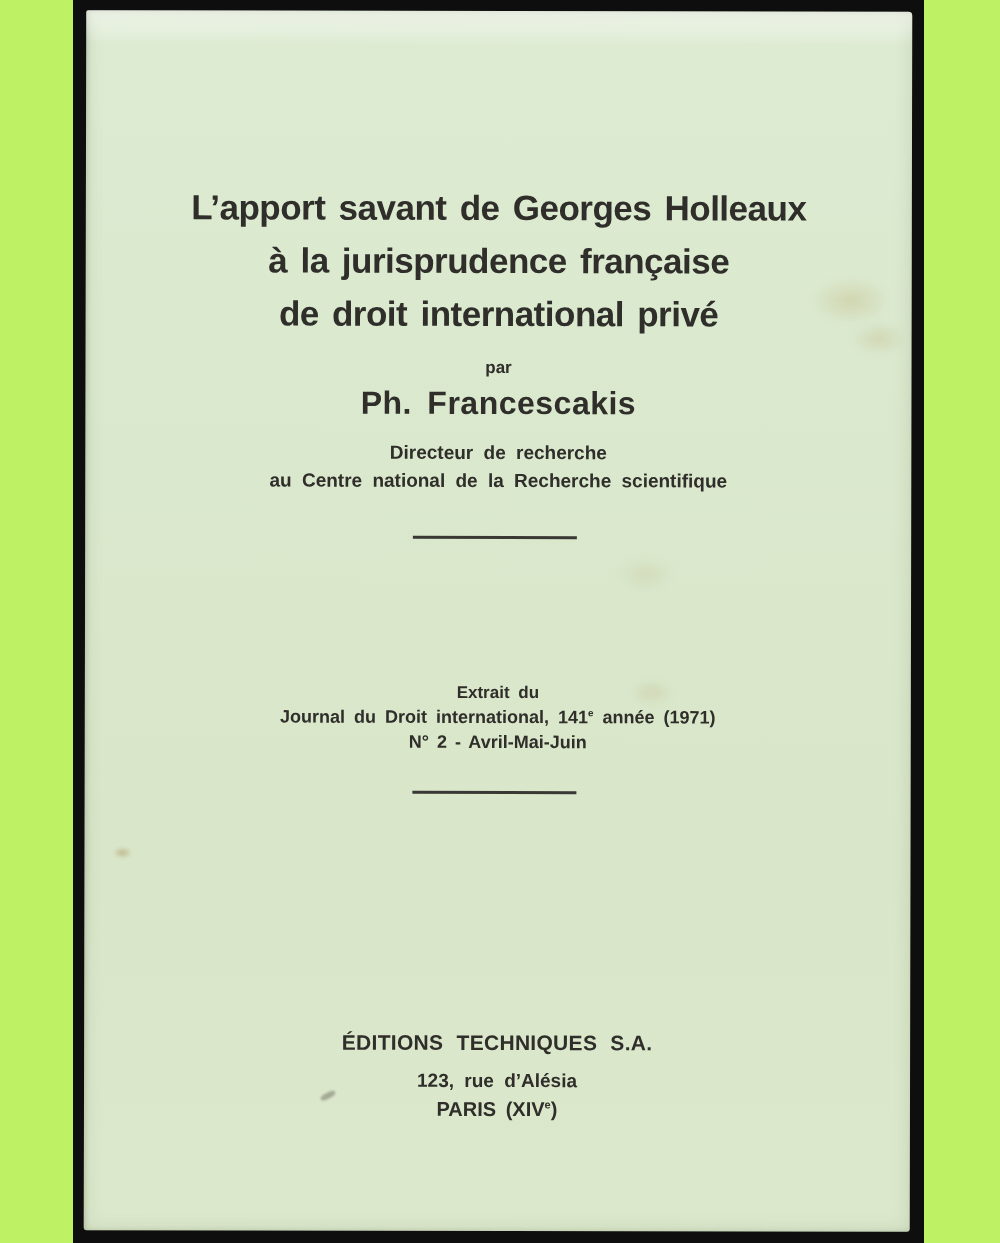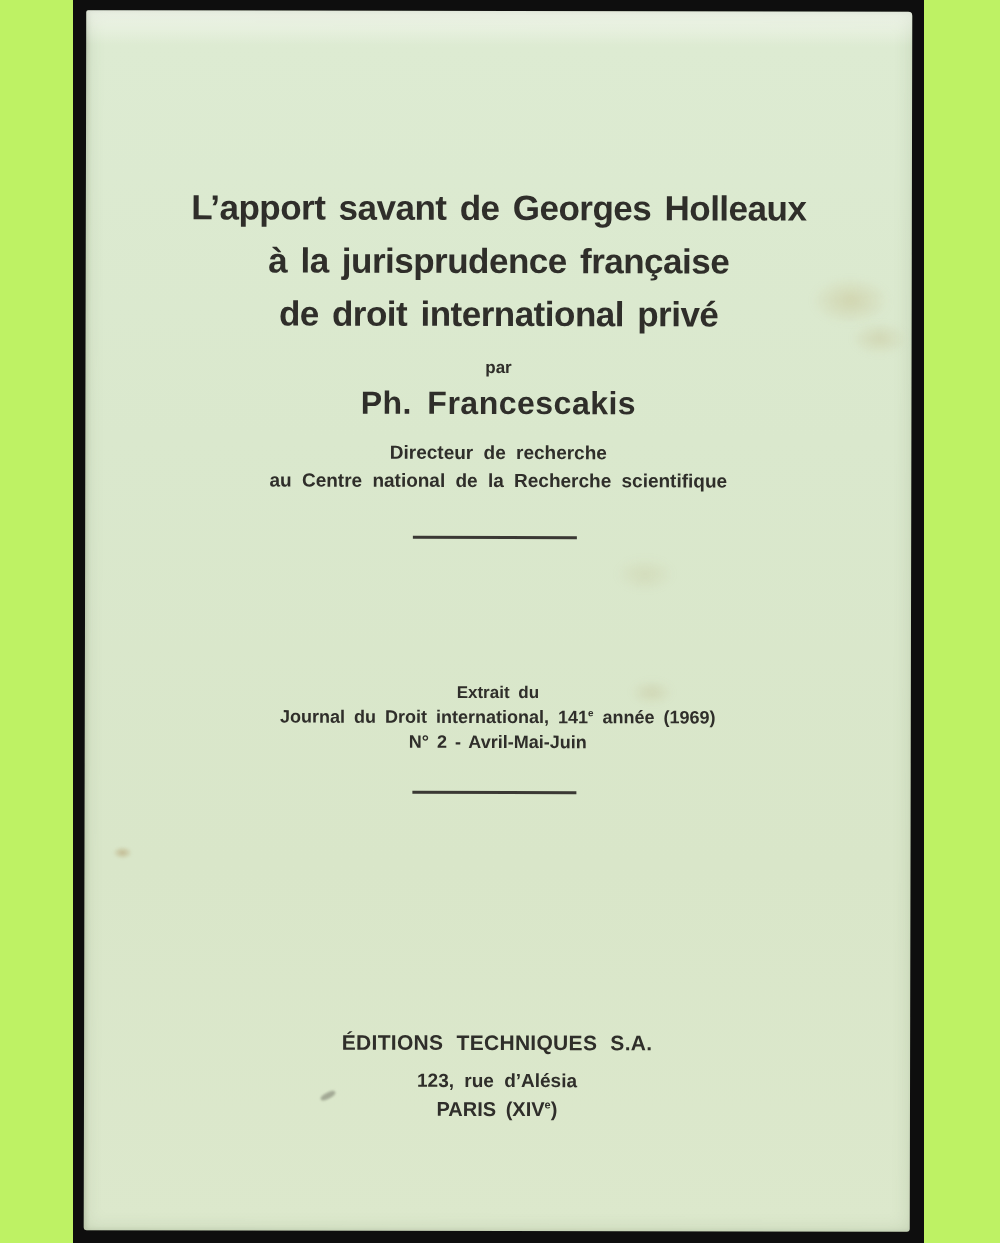--- a/index.html
+++ b/index.html
@@ -158,21 +158,21 @@
 
       <div class="txt author-name">Ph. Francescakis</div>
 
       <div class="txt author-role1">Directeur de recherche</div>
       <div class="txt author-role2">au Centre national de la Recherche scientifique</div>
 
       <div class="divider divider-1"></div>
 
       <div class="txt extract-1">Extrait du</div>
       <div class="txt extract-2">
-        <span>Journal du Droit international, 141</span><sup class="sx">e</sup><span> année (1969)</span>
+        <span>Journal du Droit international, 141</span><sup class="sx">e</sup><span> année (1971)</span>
       </div>
       <div class="txt extract-3">N° 2 - Avril-Mai-Juin</div>
 
       <div class="divider divider-2"></div>
 
       <div class="txt pub-name">ÉDITIONS TECHNIQUES S.A.</div>
       <div class="txt pub-address">123, rue d’Alésia</div>
       <div class="txt pub-city">
         <span>PARIS (XIV</span><sup class="sx">e</sup><span>)</span>
       </div>

